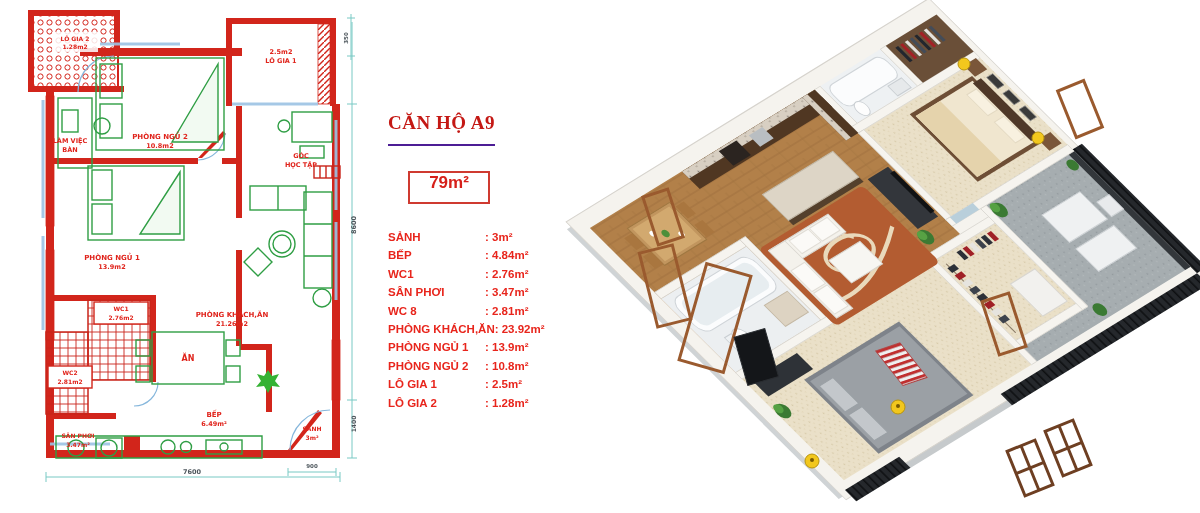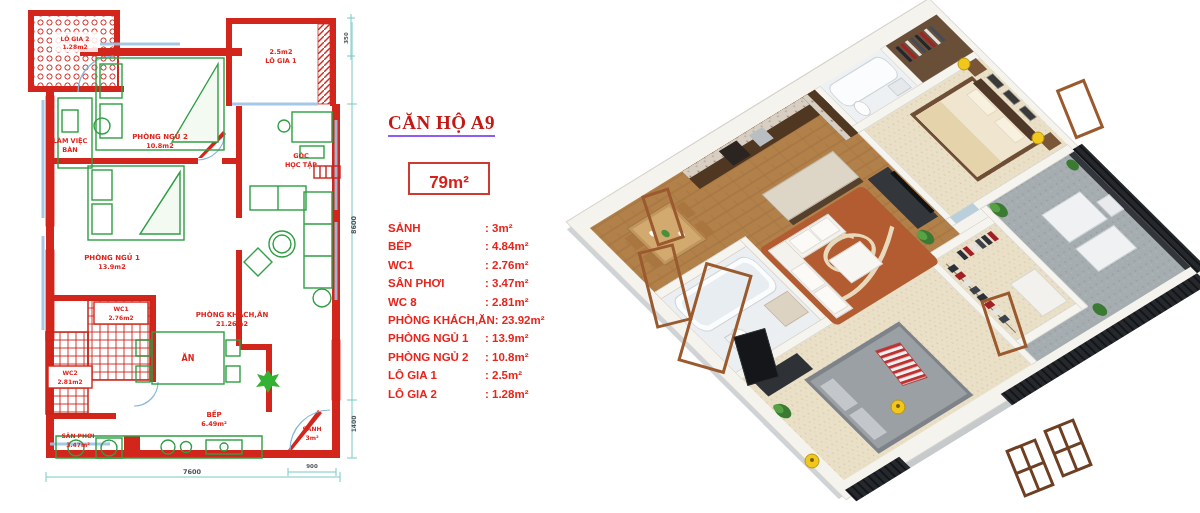--- a/index.html
+++ b/index.html
@@ -2,24 +2,24 @@
 <html><head>
 <meta charset="utf-8">
 <style>
   html,body{margin:0;padding:0;background:#fff;}
   .stage{position:relative;width:1200px;height:513px;background:#ffffff;overflow:hidden;
          font-family:"Liberation Sans",sans-serif;}
   .plan2d{position:absolute;left:0;top:0;width:380px;height:513px;}
   .plan3d{position:absolute;left:560px;top:0;width:640px;height:513px;}
   .info{position:absolute;left:388px;top:112px;width:215px;color:#e0241c;}
   .info .title{display:inline-block;font-family:"Liberation Serif",serif;font-weight:bold;
-               font-size:19px;color:#c41814;letter-spacing:.5px;border-bottom:2px solid #8b5cf6;
-               padding-bottom:1px;}
+               font-size:19px;color:#c41814;letter-spacing:.5px;border-bottom:2px solid #4c1d95;
+               padding-bottom:10px;}
   .area-box{margin:25px 0 0 20px;width:78px;height:29px;border:2px solid #cf3a30;
-            display:flex;align-items:flex-end;justify-content:center;
+            display:flex;align-items:flex-start;justify-content:center;
             font-weight:bold;font-size:17px;color:#d6201a;}
   .room-list{margin-top:24px;font-weight:bold;font-size:11.5px;line-height:18.4px;color:#e8251c;}
   .room-row{display:flex;white-space:nowrap;}
   .room-row .rl{min-width:97px;}
   svg text{font-family:"DejaVu Sans",sans-serif;font-weight:bold;}
 </style>
 </head>
 <body>
 
 <div class="stage">

